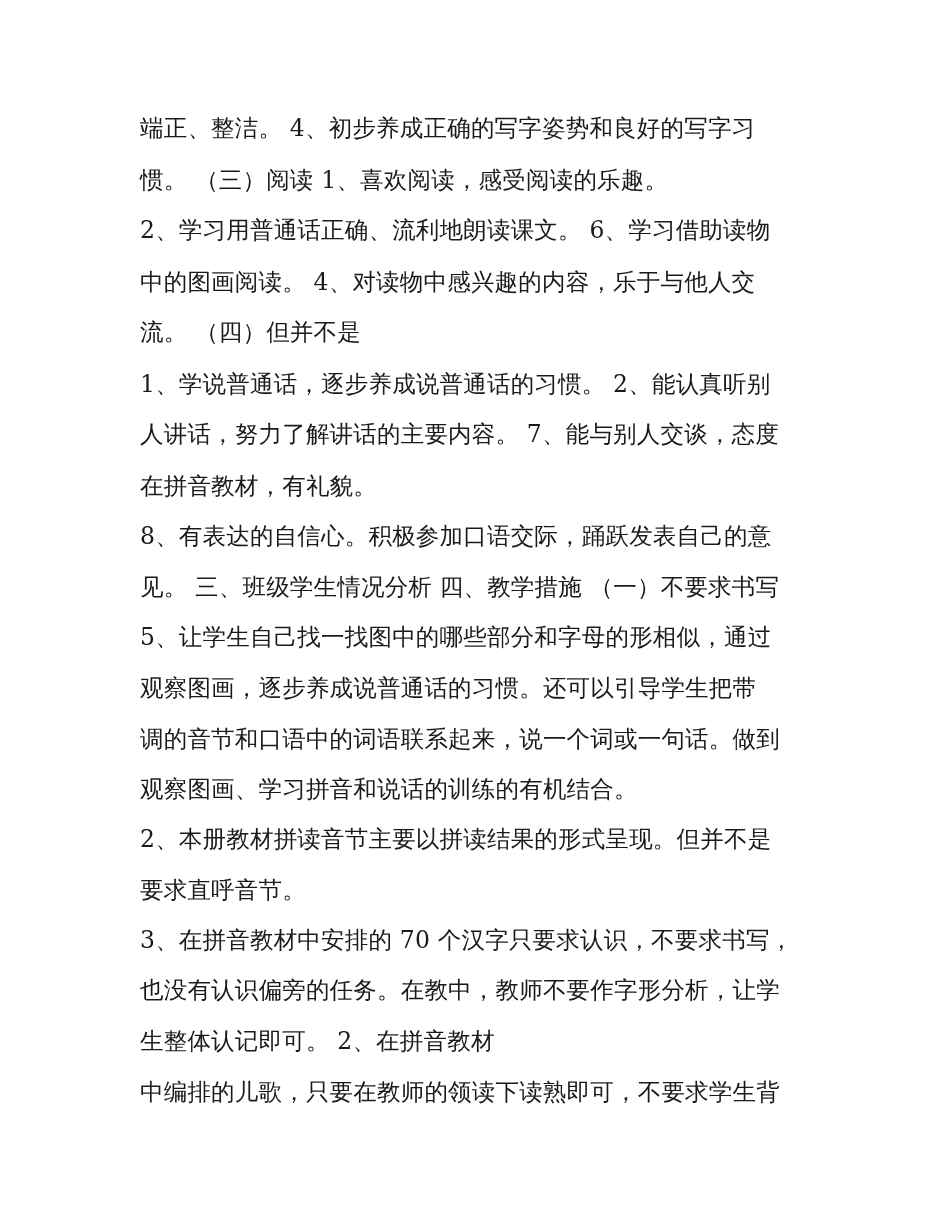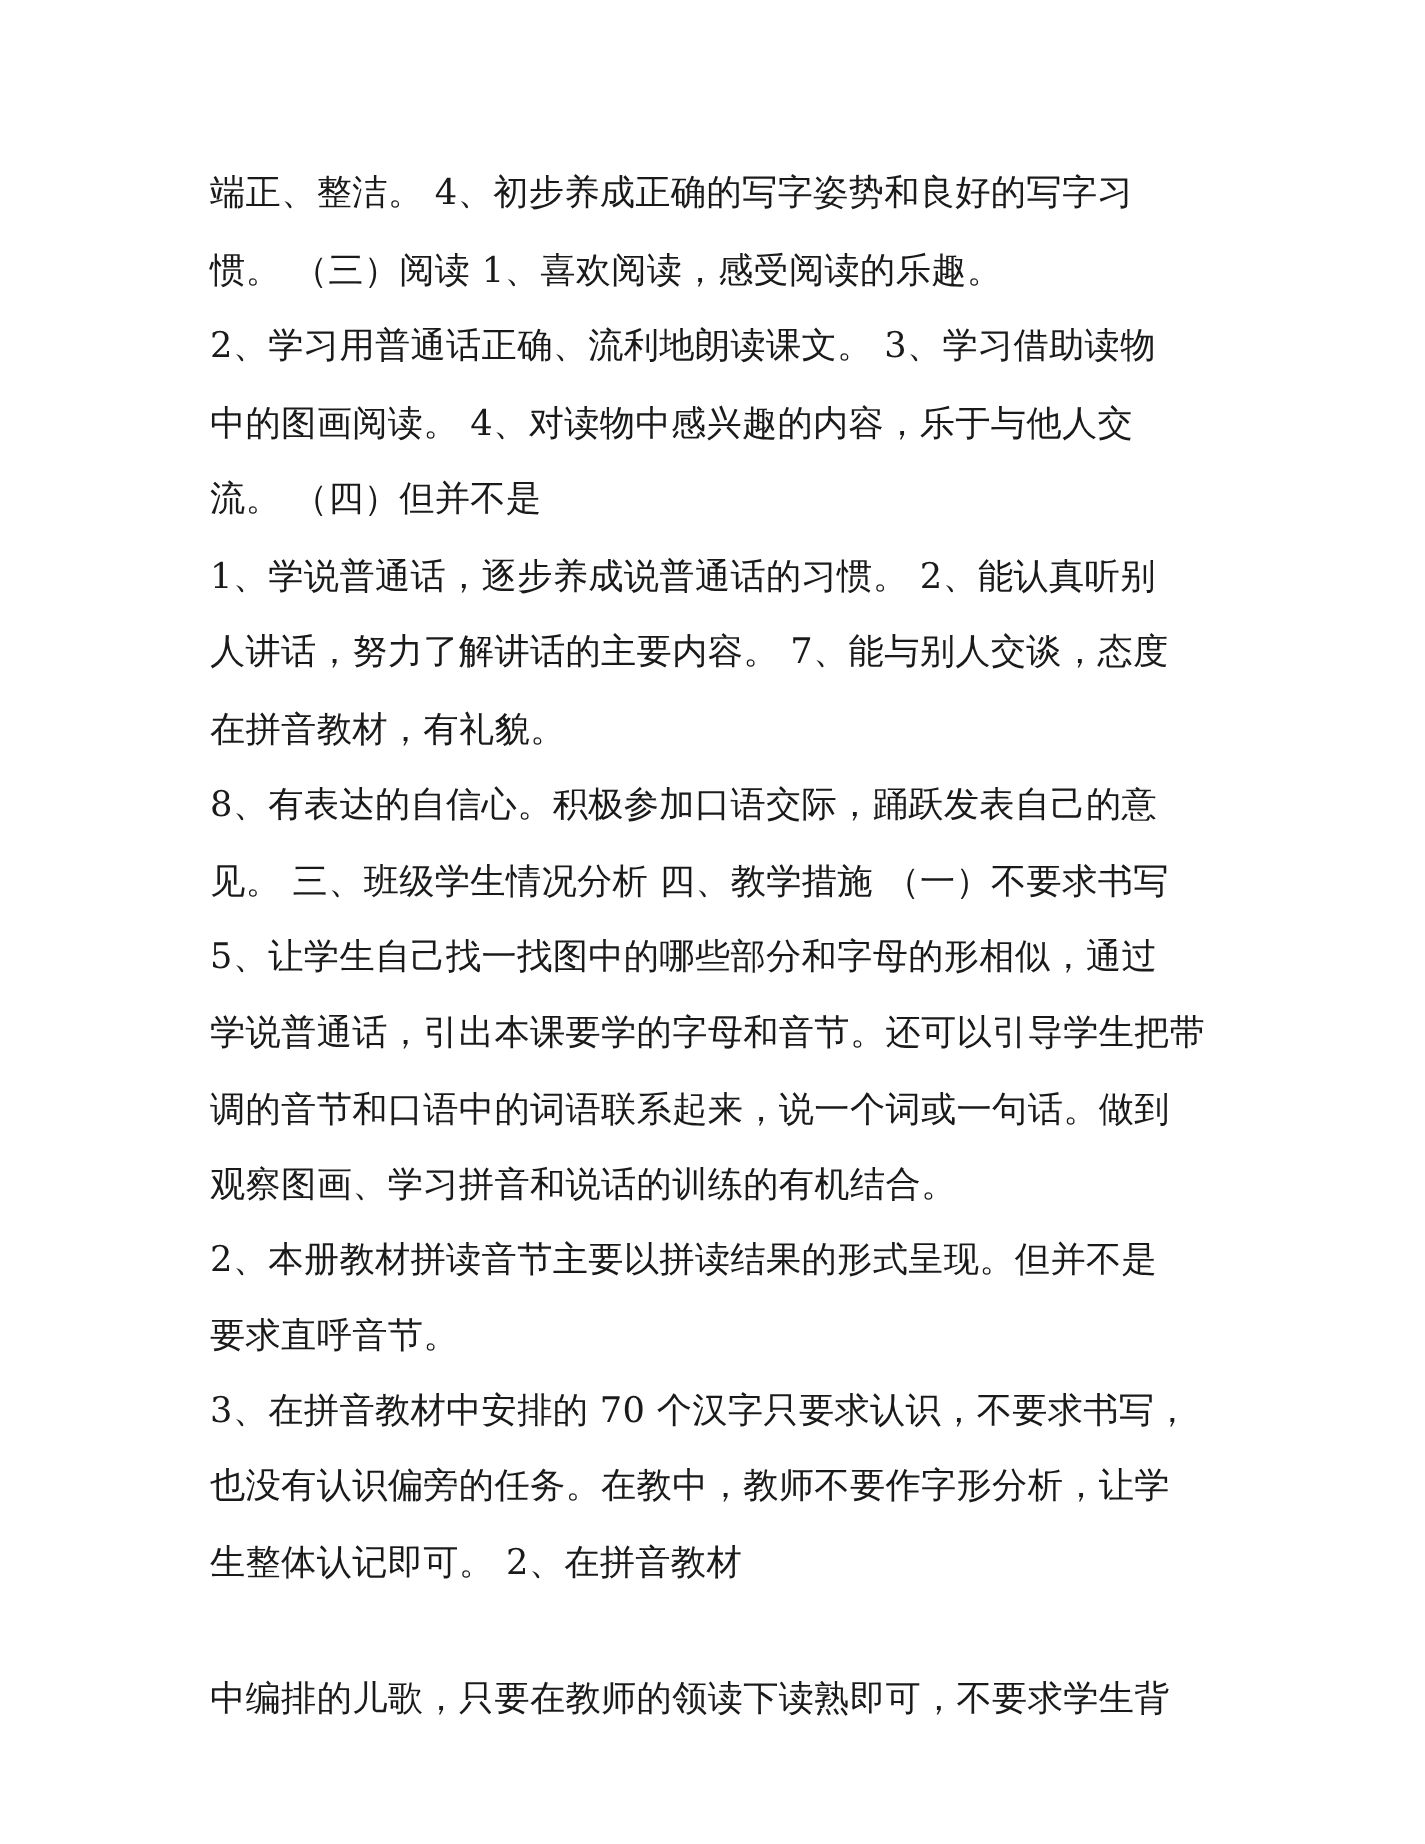--- a/index.html
+++ b/index.html
@@ -38,32 +38,32 @@
       letter-spacing: 0.2px;
     }
   </style>
 </head>
 <body>
 
 <div class="page">
   <div class="body-text">
     <div class="line" style="top:113px">端正、整洁。 4、初步养成正确的写字姿势和良好的写字习</div>
     <div class="line" style="top:165px">惯。 （三）阅读 1、喜欢阅读，感受阅读的乐趣。</div>
-    <div class="line" style="top:215px">2、学习用普通话正确、流利地朗读课文。 3、学习借助读物</div>
+    <div class="line" style="top:215px">2、学习用普通话正确、流利地朗读课文。 6、学习借助读物</div>
     <div class="line" style="top:267px">中的图画阅读。 4、对读物中感兴趣的内容，乐于与他人交</div>
     <div class="line" style="top:317px">流。 （四）但并不是</div>
     <div class="line" style="top:369px">1、学说普通话，逐步养成说普通话的习惯。 2、能认真听别</div>
     <div class="line" style="top:419px">人讲话，努力了解讲话的主要内容。 7、能与别人交谈，态度</div>
     <div class="line" style="top:471px">在拼音教材，有礼貌。</div>
     <div class="line" style="top:521px">8、有表达的自信心。积极参加口语交际，踊跃发表自己的意</div>
     <div class="line" style="top:572px">见。 三、班级学生情况分析 四、教学措施 （一）不要求书写</div>
     <div class="line" style="top:622px">5、让学生自己找一找图中的哪些部分和字母的形相似，通过</div>
-    <div class="line" style="top:673px">学说普通话，引出本课要学的字母和音节。还可以引导学生把带</div>
+    <div class="line" style="top:673px">观察图画，逐步养成说普通话的习惯。还可以引导学生把带</div>
     <div class="line" style="top:724px">调的音节和口语中的词语联系起来，说一个词或一句话。做到</div>
     <div class="line" style="top:774px">观察图画、学习拼音和说话的训练的有机结合。</div>
     <div class="line" style="top:824px">2、本册教材拼读音节主要以拼读结果的形式呈现。但并不是</div>
     <div class="line" style="top:875px">要求直呼音节。</div>
     <div class="line" style="top:925px">3、在拼音教材中安排的 70 个汉字只要求认识，不要求书写，</div>
     <div class="line" style="top:975px">也没有认识偏旁的任务。在教中，教师不要作字形分析，让学</div>
     <div class="line" style="top:1026px">生整体认记即可。 2、在拼音教材</div>
-    <div class="line" style="top:1117px">中编排的儿歌，只要在教师的领读下读熟即可，不要求学生背</div>
+    <div class="line" style="top:1077px">中编排的儿歌，只要在教师的领读下读熟即可，不要求学生背</div>
   </div>
 </div>
 
 </body></html>

